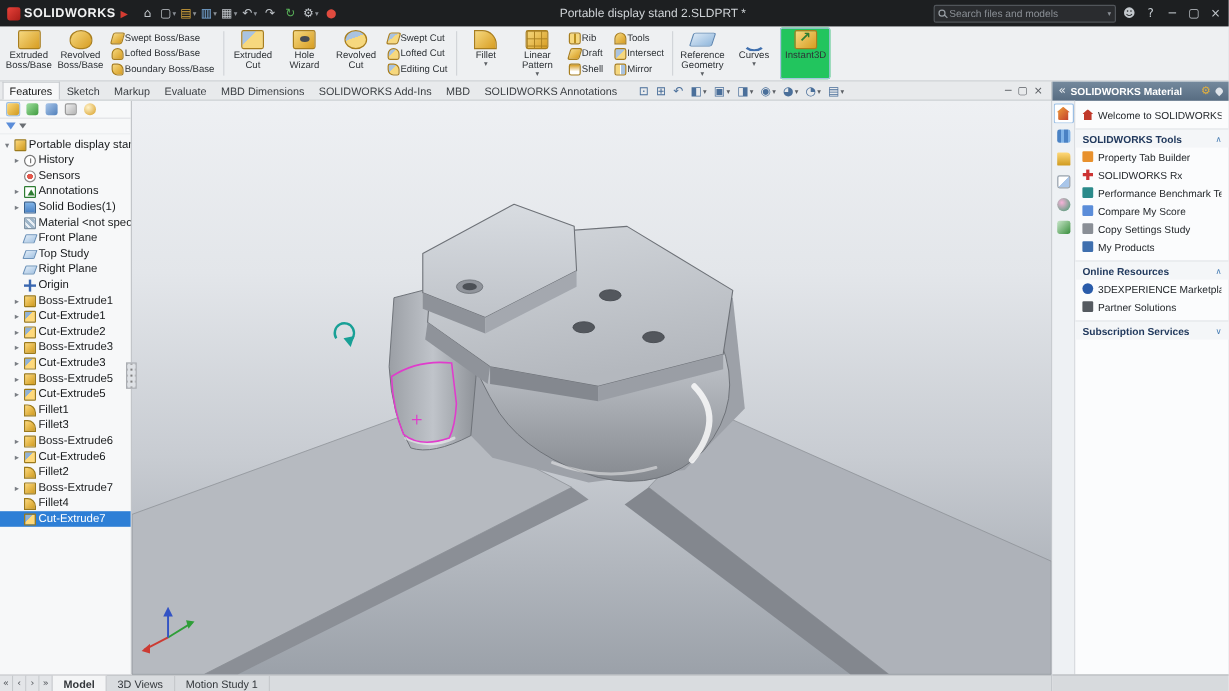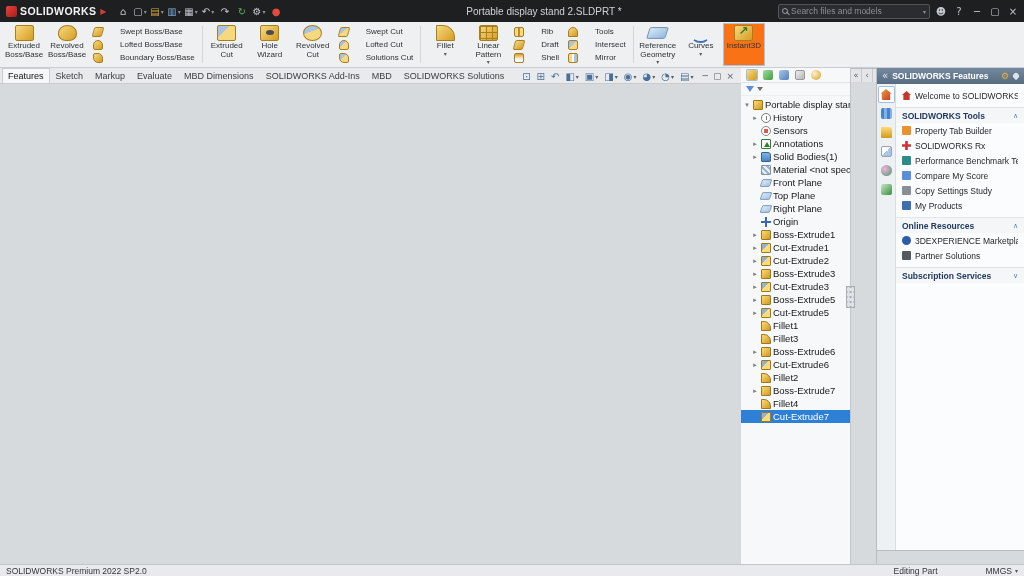--- a/index.html
+++ b/index.html
@@ -24,26 +24,26 @@
 .searchbox input{flex:1;background:transparent;border:none;outline:none;color:#cfd3d7;font-size:8.5px;font-family:Liberation Sans, sans-serif;min-width:0;}
 .searchbox input::placeholder{color:#8b9096;}
 .mag{width:6px;height:6px;border:1.2px solid #9aa0a6;border-radius:50%;position:relative;flex:0 0 auto;}
 .mag::after{content:"";position:absolute;width:4px;height:1.2px;background:#9aa0a6;transform:rotate(45deg);right:-3px;bottom:-1px;}
 .sb-caret{font-size:6px;color:#8b9096;font-family:"DejaVu Sans",sans-serif;}
 .wbtn{width:18px;height:18px;display:flex;align-items:center;justify-content:center;font-size:10px;color:#c3c8cd;font-family:"DejaVu Sans",sans-serif;}
 
 
 .ribbon{height:46px;background:#eef0f2;border-bottom:1px solid #c9ccd0;display:flex;align-items:stretch;padding:1px 3px;gap:1px;flex:0 0 auto;}
 .rb-large{width:42px;display:flex;flex-direction:column;align-items:center;padding:2px 1px 0;text-align:center;border-radius:2px;}
-.rb-large.active{background:#f97316;box-shadow:inset 0 0 0 1px #a7c4e0;}
+.rb-large.active{background:#22c55e;box-shadow:inset 0 0 0 1px #a7c4e0;}
 .rb-label{font-size:8px;line-height:1.08;color:#2e3236;margin-top:1px;}
 .rb-arr{font-size:6px;color:#5a5e63;line-height:1;font-family:"DejaVu Sans",sans-serif;}
 .rbi{width:19px;height:16px;display:block;position:relative;}
 .rb-stack{display:flex;flex-direction:column;justify-content:space-between;padding:2px 2px;}
-.rb-small{display:flex;align-items:center;gap:17px;height:13px;padding:0 2px;border-radius:2px;}
+.rb-small{display:flex;align-items:center;gap:1px;height:13px;padding:0 2px;border-radius:2px;}
 .rb-slabel{font-size:8px;color:#2e3236;white-space:nowrap;}
 .rbs{width:10px;height:10px;flex:0 0 auto;position:relative;}
 .rb-div{width:1px;background:#d2d5d9;margin:3px 2px;flex:0 0 auto;}
 .rbi,.rbs{background:linear-gradient(135deg,#f6d87e,#d79d22);border:1px solid #a87e1e;border-radius:2px;}
 .ico-revolve-boss{border-radius:50% 50% 42% 42%;}
 .ico-extrude-cut{background:linear-gradient(135deg,#a9c3e0 0 38%,#f6d87e 38%);}
 .ico-hole-wizard::after{content:"";position:absolute;left:5px;top:4px;width:8px;height:5px;border-radius:50%;background:#474b52;}
 .ico-revolve-cut{border-radius:50%;background:linear-gradient(160deg,#a9c3e0 0 40%,#f6d87e 40%);}
 .ico-sweep,.ico-sweep-cut,.ico-draft{transform:skewX(-16deg);}
 .ico-sweep-cut,.ico-loft-cut,.ico-boundary-cut{background:linear-gradient(135deg,#a9c3e0 0 40%,#f6d87e 40%);}
@@ -65,21 +65,21 @@
 .tabrow{height:16px;background:#e8eaec;border-bottom:1px solid #c9ccd0;display:flex;align-items:flex-end;padding-left:2px;flex:0 0 auto;}
 .ctab{font-size:9px;color:#3a3e42;padding:2px 5px;border:1px solid transparent;border-bottom:none;white-space:nowrap;}
 .ctab.active{background:#f7f8f9;border-color:#c9ccd0;color:#111;}
 #headsup{display:flex;align-items:center;margin-left:10px;gap:2px;padding-bottom:1px;}
 .hu{font-size:10px;color:#4a6f9a;display:flex;align-items:center;gap:1px;padding:0 2px;font-family:"DejaVu Sans",sans-serif;}
 #dwc{margin-left:auto;display:flex;gap:5px;padding:0 7px 2px;}
 .dwc{font-size:9px;color:#5a5e63;font-family:"DejaVu Sans",sans-serif;}
 
 
 .mid{flex:1;display:flex;min-height:0;}
-.left-col{width:876px;display:flex;flex:0 0 auto;min-width:0;}
+.left-col{width:876px;display:flex;flex-direction:column;flex:0 0 auto;min-width:0;}
 .work{flex:1;display:flex;min-height:0;}
 
 
 .treepanel{width:110px;background:#f7f8f9;border-right:1px solid #c2c5c9;display:flex;flex-direction:column;position:relative;flex:0 0 auto;}
 #fmtabs{height:15px;display:flex;align-items:center;gap:4px;padding:0 5px;border-bottom:1px solid #e0e2e5;}
 .fmtab{padding:1px;border-radius:2px;display:flex;}
 .fmtab.active{background:#dce9f7;box-shadow:inset 0 0 0 1px #9cbfe4;}
 .fmti{width:10px;height:10px;border-radius:2px;display:block;}
 .fmti-0{background:linear-gradient(135deg,#ffd97a,#cf9a1f);}
 .fmti-1{background:linear-gradient(135deg,#9fe09f,#3f9b3f);}
@@ -245,21 +245,21 @@
         <div class="rb-small">
           <span class="rbs ico-sweep-cut"></span>
           <span class="rb-slabel">Swept Cut</span>
         </div>
         <div class="rb-small">
           <span class="rbs ico-loft-cut"></span>
           <span class="rb-slabel">Lofted Cut</span>
         </div>
         <div class="rb-small">
           <span class="rbs ico-boundary-cut"></span>
-          <span class="rb-slabel">Solutions Cut</span>
+          <span class="rb-slabel">Editing Cut</span>
         </div>
       </div>
       <div class="rb-div"></div>
       <div class="rb-large">
         <span class="rbi ico-fillet"></span>
         <span class="rb-label">Fillet</span>
         <span class="rb-arr">▾</span>
       </div>
       <div class="rb-large">
         <span class="rbi ico-pattern"></span>
@@ -316,21 +316,21 @@
 
       <div class="tabrow">
         <div id="ctabs" style="display:flex;align-items:flex-end;">
             <div class="ctab active">Features</div>
             <div class="ctab">Sketch</div>
             <div class="ctab">Markup</div>
             <div class="ctab">Evaluate</div>
             <div class="ctab">MBD Dimensions</div>
             <div class="ctab">SOLIDWORKS Add-Ins</div>
             <div class="ctab">MBD</div>
-            <div class="ctab">SOLIDWORKS Solutions</div>
+            <div class="ctab">SOLIDWORKS Annotations</div>
           </div>
         <div id="headsup">
             <div class="hu">⊡</div>
             <div class="hu">⊞</div>
             <div class="hu">↶</div>
             <div class="hu">◧<span class="rb-arr">▾</span></div>
             <div class="hu">▣<span class="rb-arr">▾</span></div>
             <div class="hu">◨<span class="rb-arr">▾</span></div>
             <div class="hu">◉<span class="rb-arr">▾</span></div>
             <div class="hu">◕<span class="rb-arr">▾</span></div>
@@ -400,21 +400,21 @@
                 <span class="tlabel">Material &lt;not specified&gt;</span>
               </div>
               <div class="trow">
                 <span class="tw"></span>
                 <span class="ti ti-plane"></span>
                 <span class="tlabel">Front Plane</span>
               </div>
               <div class="trow">
                 <span class="tw"></span>
                 <span class="ti ti-plane"></span>
-                <span class="tlabel">Top Plane</span>
+                <span class="tlabel">Top Study</span>
               </div>
               <div class="trow">
                 <span class="tw"></span>
                 <span class="ti ti-plane"></span>
                 <span class="tlabel">Right Plane</span>
               </div>
               <div class="trow">
                 <span class="tw"></span>
                 <span class="ti ti-origin"></span>
                 <span class="tlabel">Origin</span>
@@ -574,21 +574,21 @@
             <div class="dtab active">Model</div>
             <div class="dtab">3D Views</div>
             <div class="dtab">Motion Study 1</div>
           </div>
       </div>
     </div>
 
     <div class="taskpane">
       <div class="tp-header">
         <span class="tp-back">«</span>
-        <span class="tp-title">SOLIDWORKS Features</span>
+        <span class="tp-title">SOLIDWORKS Material</span>
         <span class="tp-gear">⚙</span>
         <span class="tp-pin"></span>
       </div>
       <div class="tp-body">
         <div id="tpstrip">
             <div class="tps active">
               <span class="tpsi tpsi-0"></span>
             </div>
             <div class="tps">
               <span class="tpsi tpsi-1"></span>
@@ -654,22 +654,13 @@
             <div class="tp-sec">
               <span class="tp-sec-title">Subscription Services</span>
               <span class="tp-chev">∨</span>
             </div>
           </div>
       </div>
       <div class="tp-filler"></div>
     </div>
   </div>
 
-  <div class="statusbar">
-    <span class="sb-left">SOLIDWORKS Premium 2022 SP2.0</span>
-    <span class="sb-spacer"></span>
-    <span class="sb-mode">Editing Part</span>
-    <span class="sb-units">
-      <span>MMGS</span>
-      <span class="sb-caret glyph" style="color:#555;">▾</span>
-    </span>
-  </div>
 </div>
 
 </body></html>

